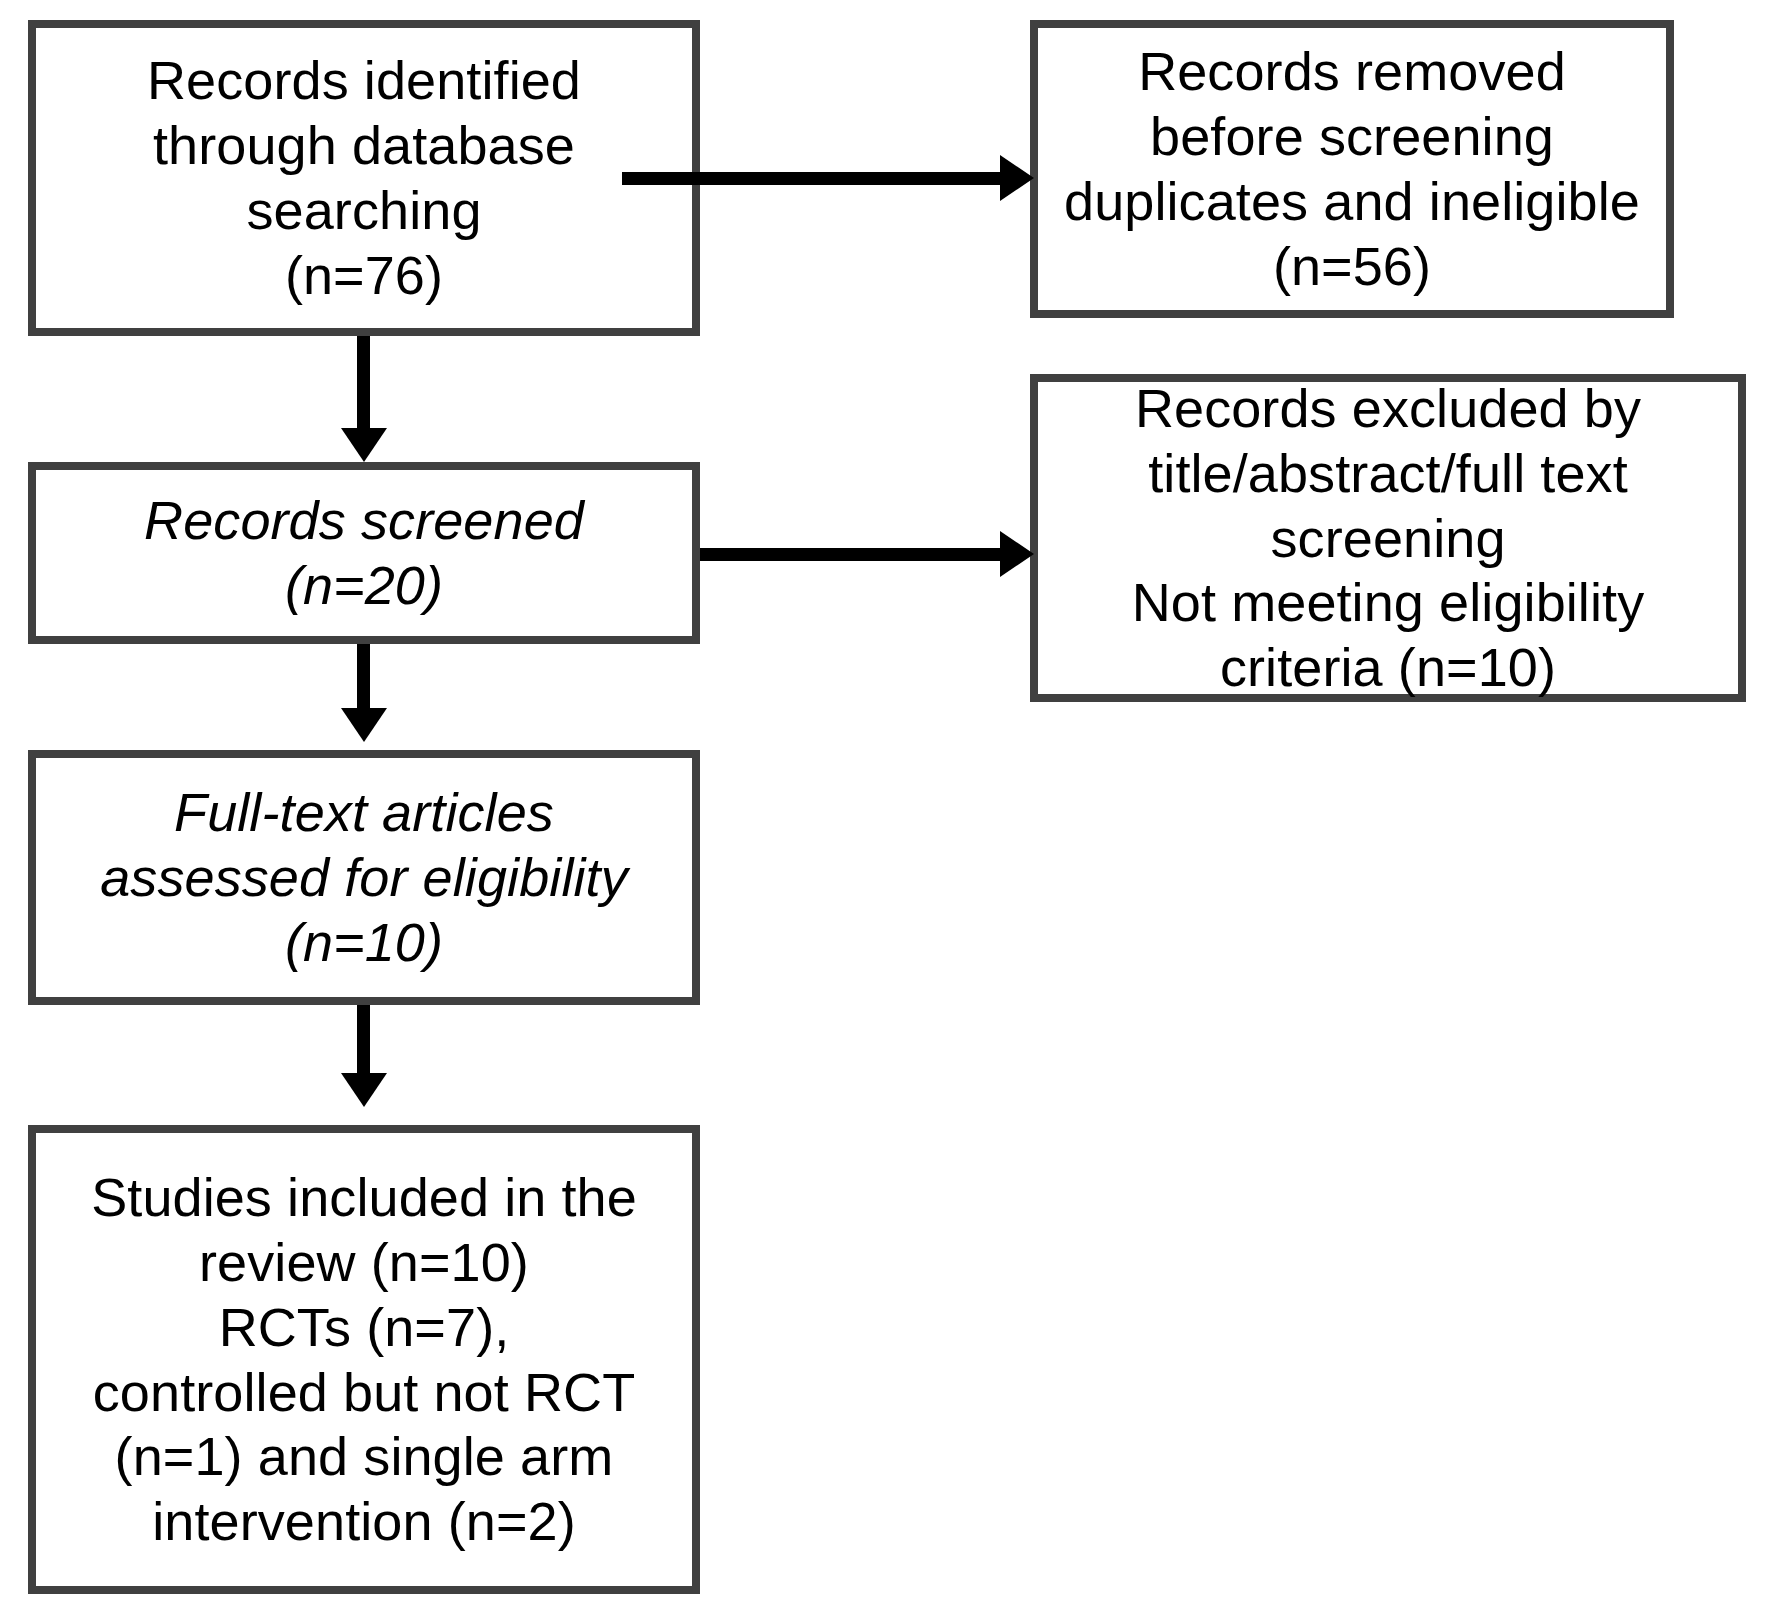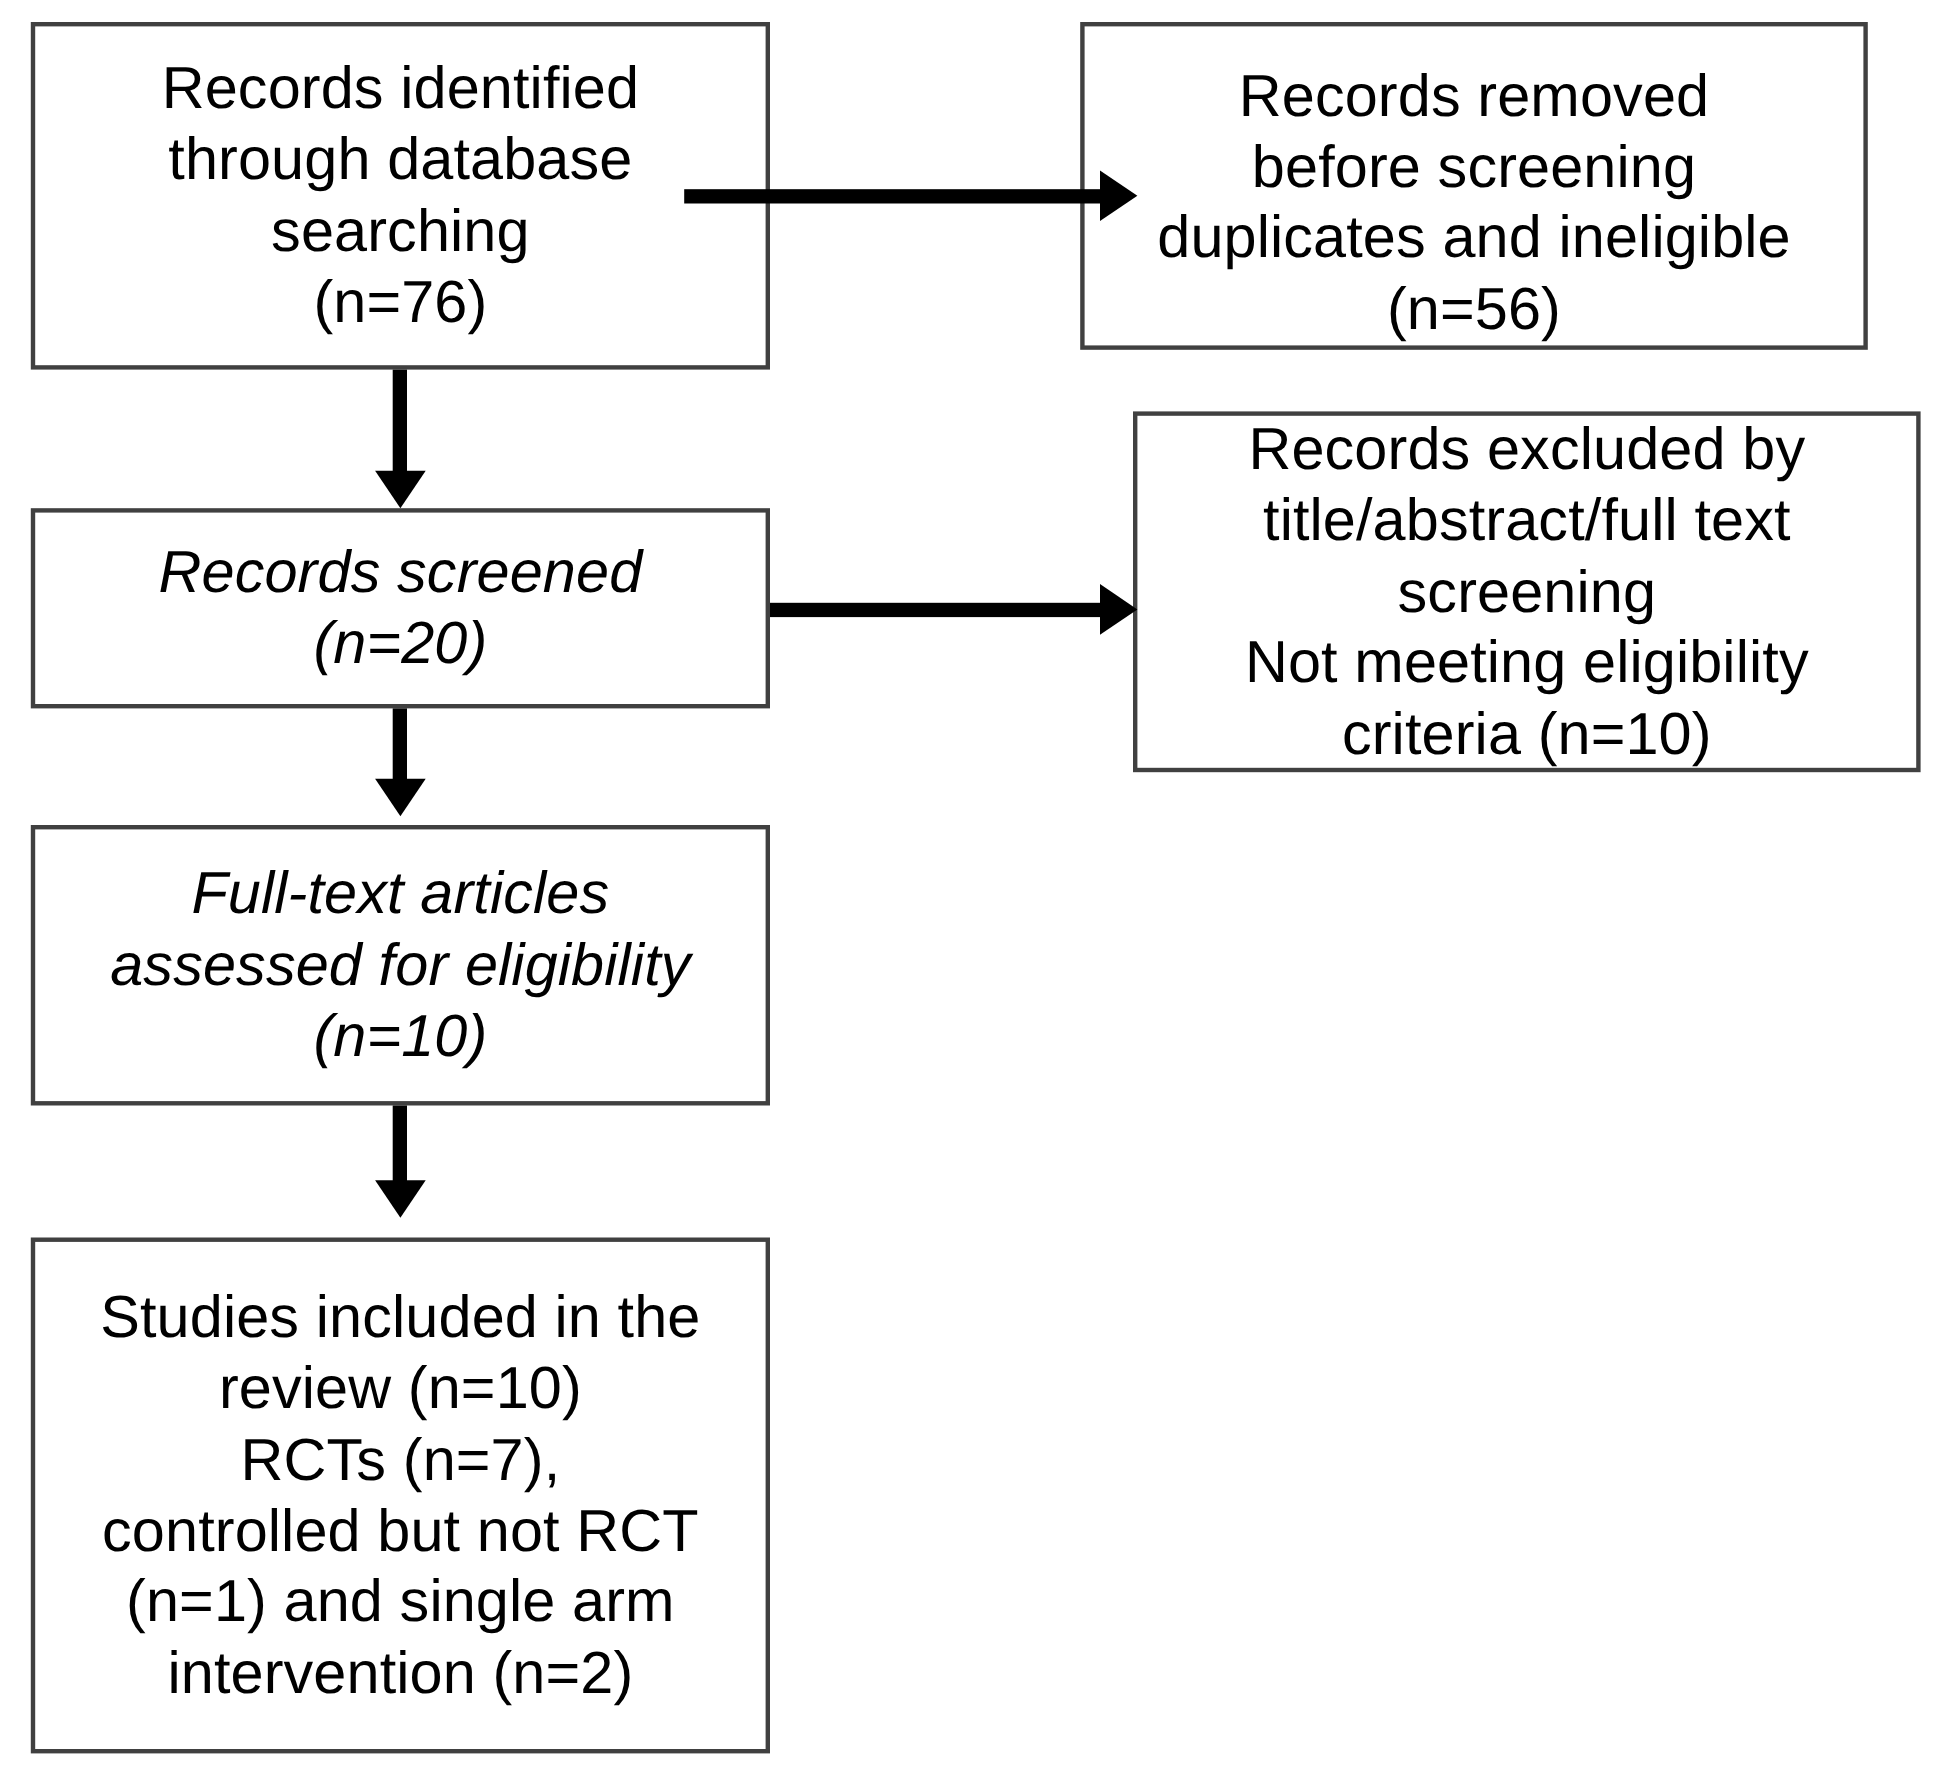--- a/index.html
+++ b/index.html
@@ -12,38 +12,38 @@
     position: relative;
     width: 1772px;
     height: 1606px;
     background: #ffffff;
     font-family: "Liberation Sans", sans-serif;
     overflow: hidden;
   }
   .flow-box {
     position: absolute;
     box-sizing: border-box;
-    border: 4px solid #404040;
+    border: 8px solid #404040;
     background: #ffffff;
     display: flex;
     align-items: center;
     justify-content: center;
     text-align: center;
   }
   .box-text {
     font-size: 54px;
     line-height: 1.20;
     color: #000000;
     white-space: pre-line;
     padding: 0 14px;
     letter-spacing: 0.1px;
   }
   
   #box-identified   { left: 28px;   top: 20px;   width: 672px; height: 316px; }
-  #box-removed      { left: 982px; top: 20px;   width: 716px; height: 298px; align-items: flex-end; }
+  #box-removed      { left: 1030px; top: 20px;   width: 644px; height: 298px; }
   #box-screened     { left: 28px;   top: 462px;  width: 672px; height: 182px; font-style: italic; }
   #box-excluded     { left: 1030px; top: 374px;  width: 716px; height: 328px; }
   #box-fulltext     { left: 28px;   top: 750px;  width: 672px; height: 255px; font-style: italic; }
   #box-included     { left: 28px;   top: 1125px; width: 672px; height: 469px; }
 
   
   .conn { position: absolute; }
   .conn-line-v {
     position: absolute;
     width: 13px;

